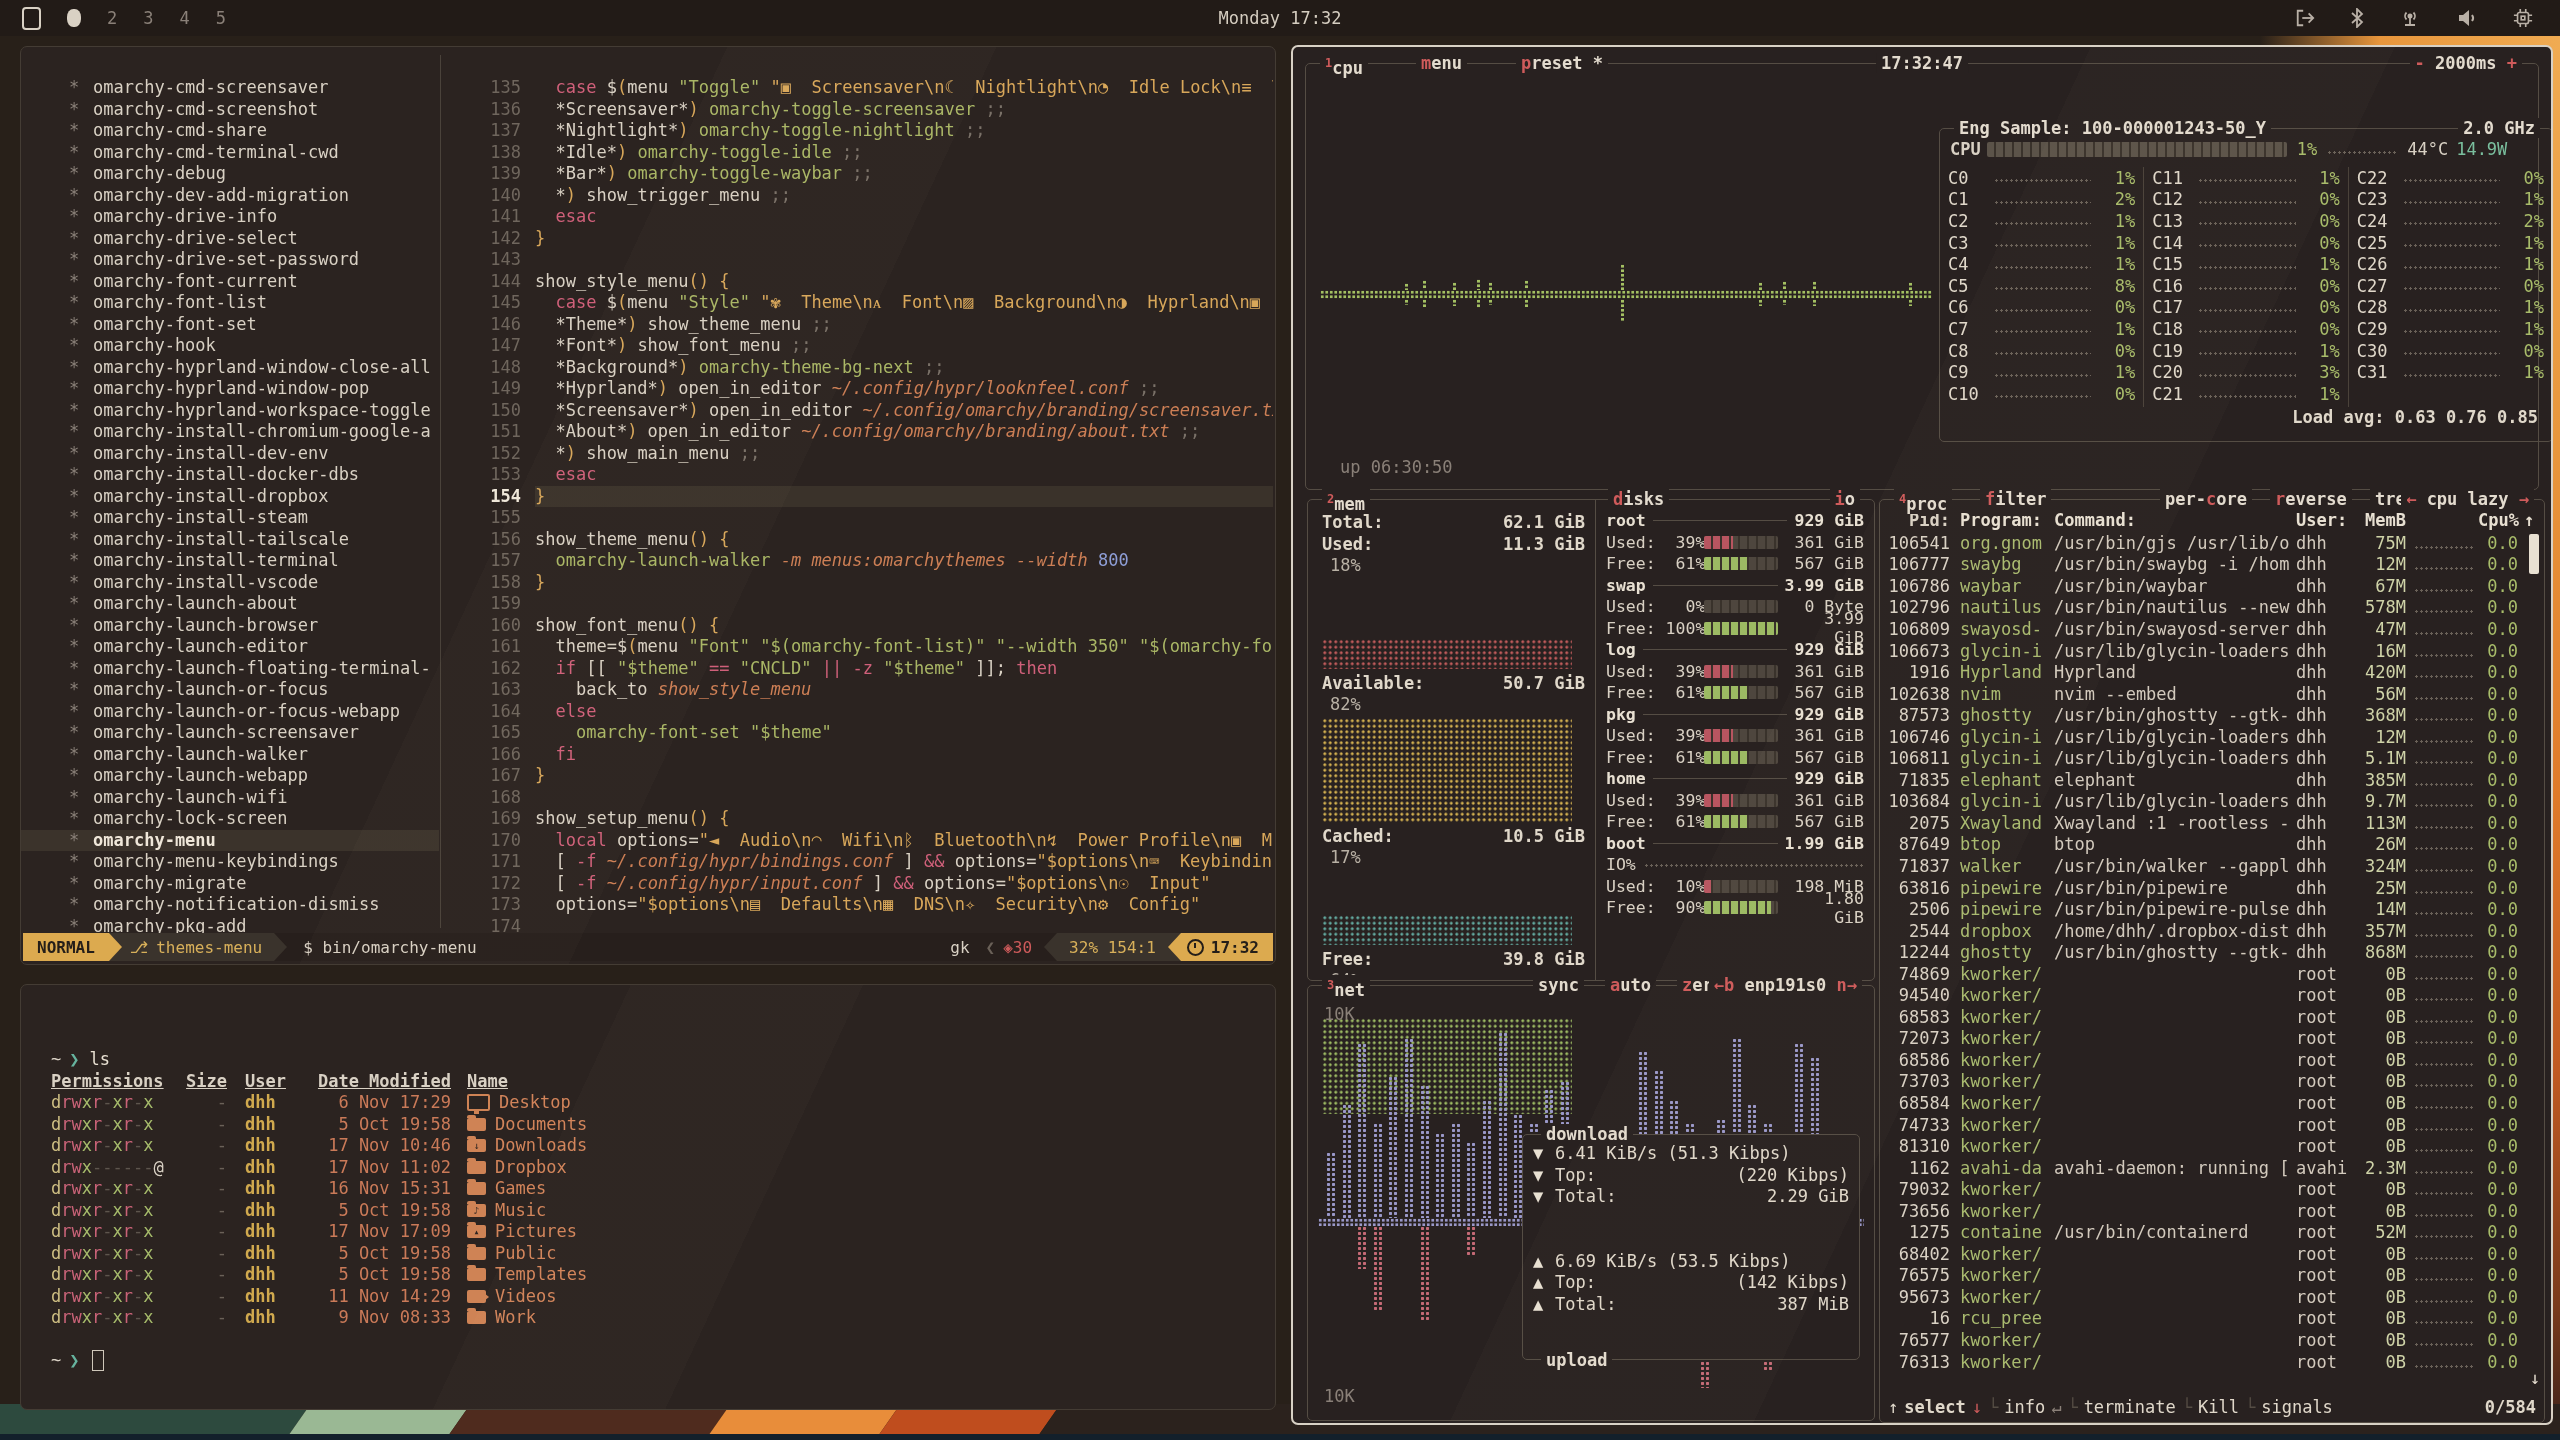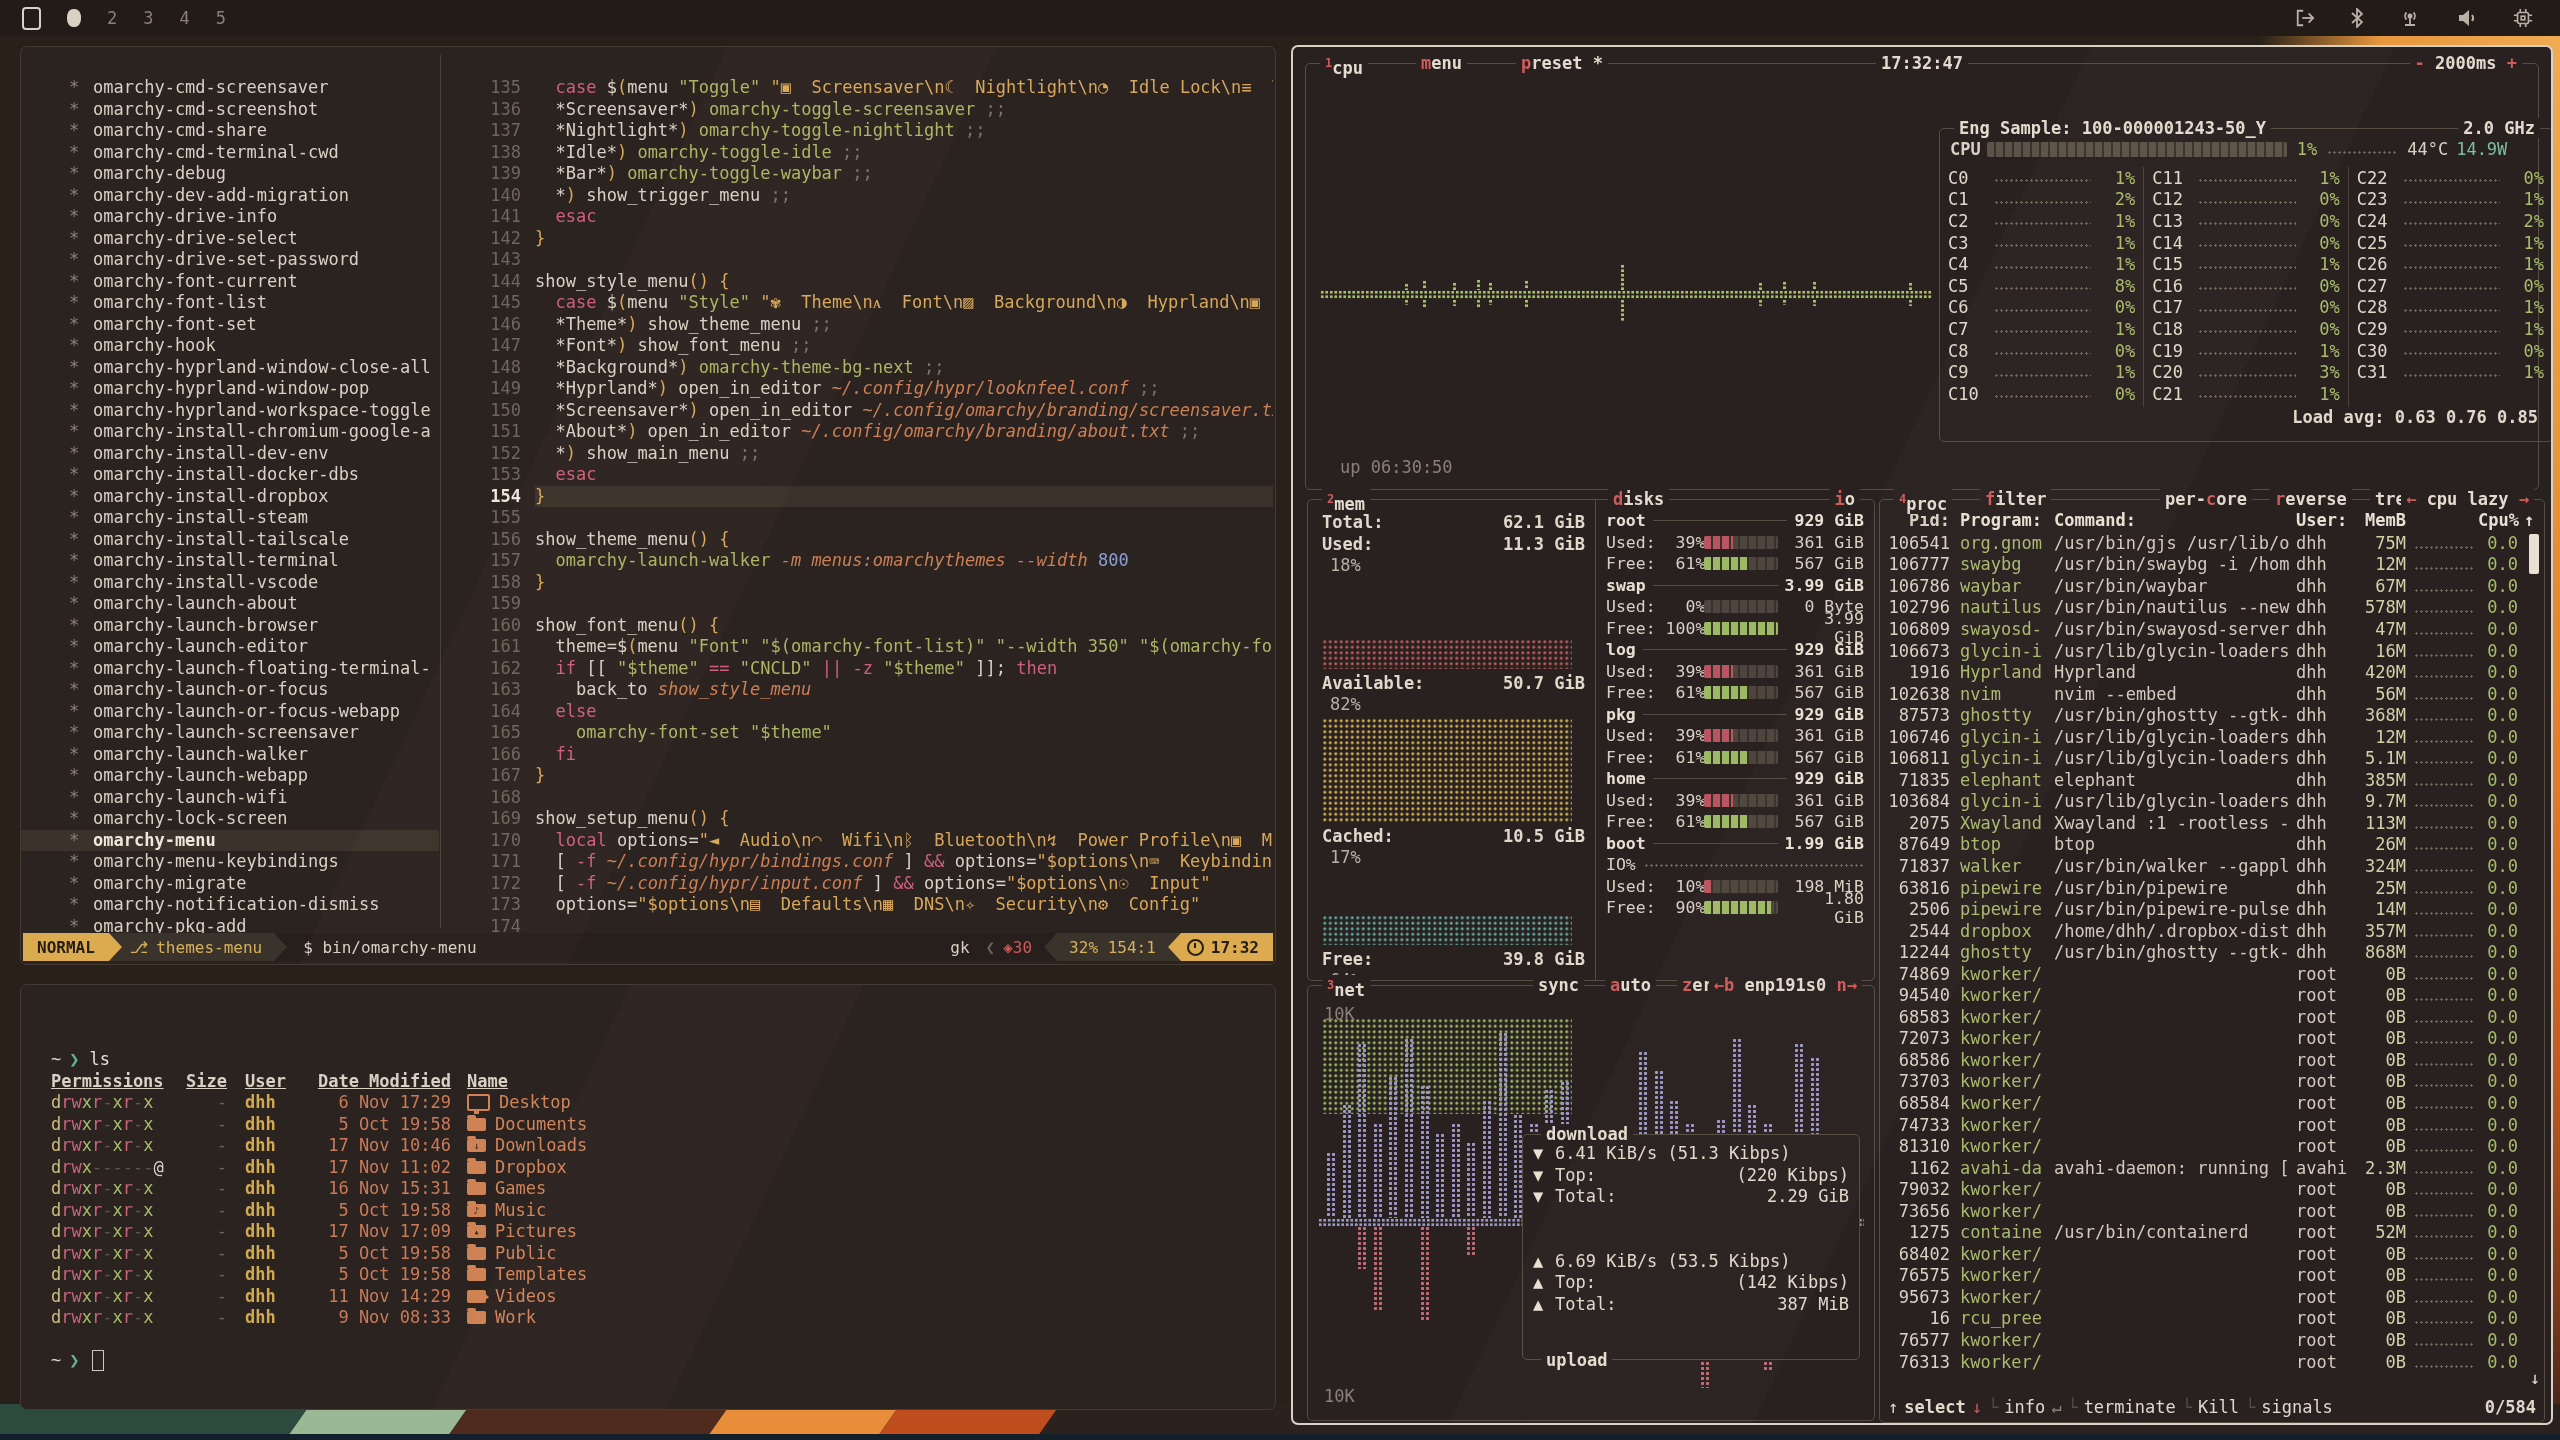--- a/index.html
+++ b/index.html
@@ -184,20 +184,21 @@
     <div class="seg" style="left:1050px;width:1600px;background:#2b221d;"></div>
   </div>
   <div class="wp-bottom-line"></div>
 
   <div id="topbar">
     <div class="tb-left">
       <span class="ws-win"></span>
       <span class="ws-dot"></span>
       <span id="tb-nums"><span class="tb-num" style="margin-right: 26px;">2</span><span class="tb-num" style="margin-right: 26px;">3</span><span class="tb-num" style="margin-right: 26px;">4</span><span class="tb-num" style="margin-right: 26px;">5</span></span>
     </div>
+    <div class="tb-center">Monday 17:32</div>
     <div class="tb-right">
       <span>
           <svg width="22" height="20" viewBox="0 0 24 22" fill="none" stroke="#b9b0a6" stroke-width="2">
             <path d="M10 3H4v16h6"></path>
             <path d="M9 11h11"></path>
             <path d="M16 6l5 5-5 5"></path>
           </svg>
         </span>
       <span>
           <svg width="14" height="20" viewBox="0 0 12 20" fill="none" stroke="#b9b0a6" stroke-width="1.8">

